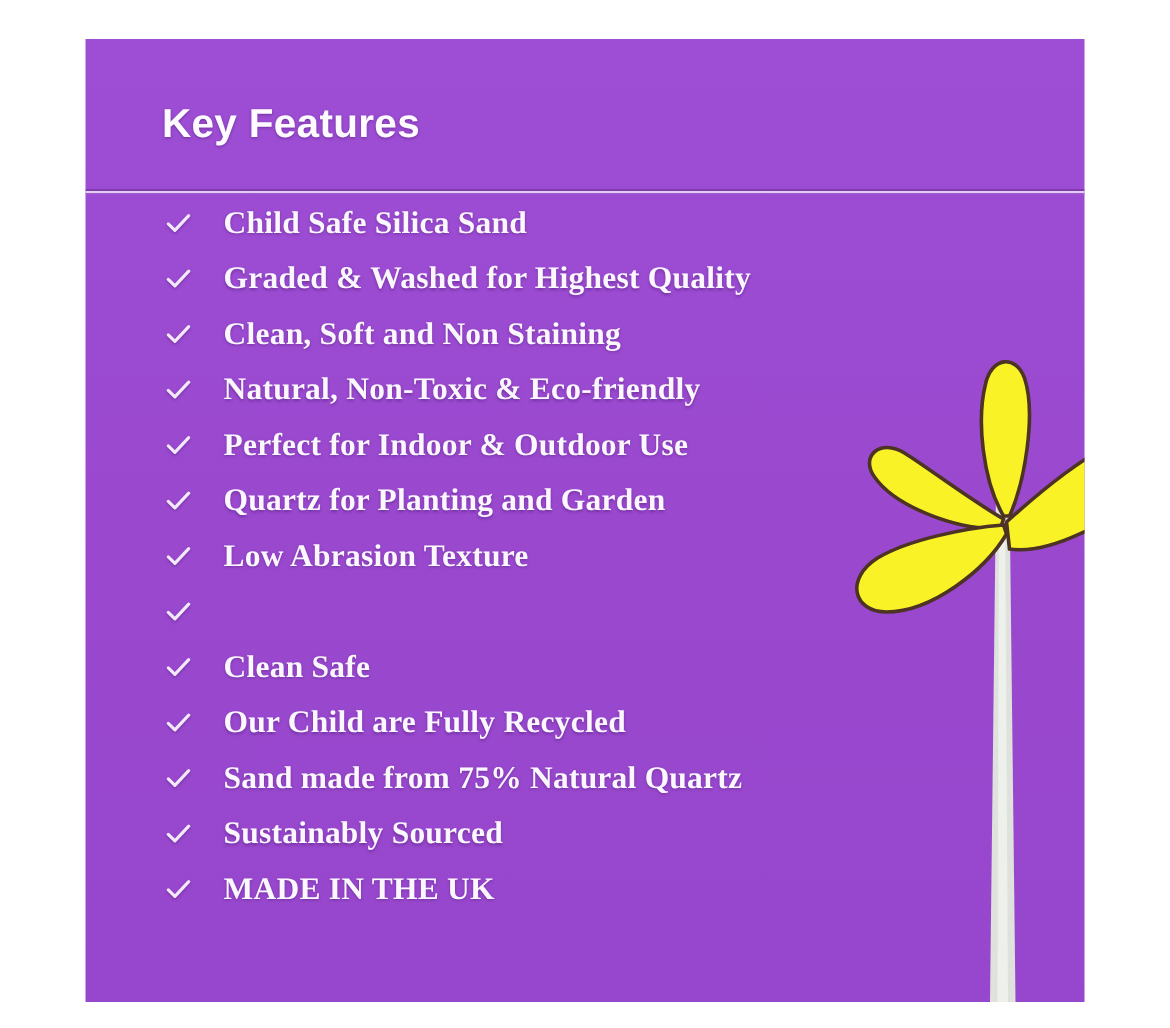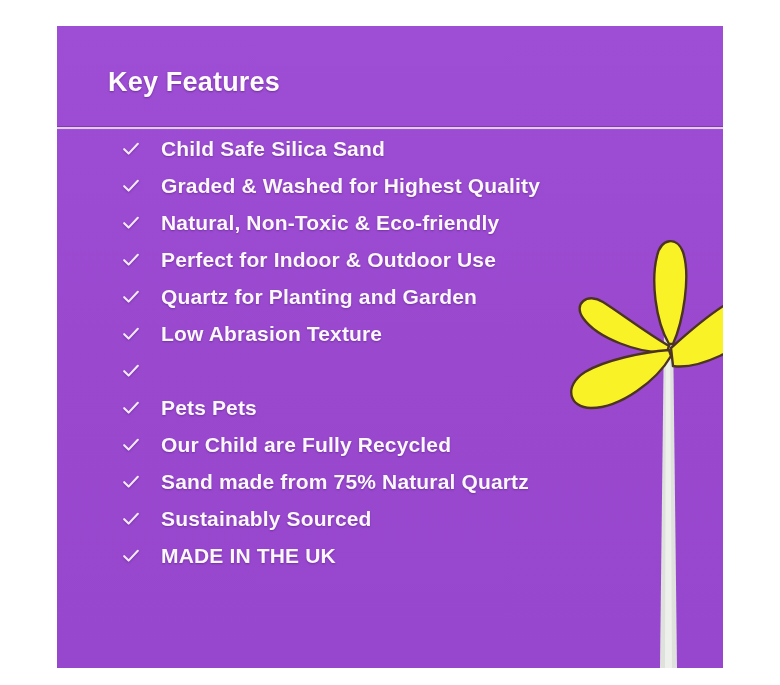--- a/index.html
+++ b/index.html
@@ -67,26 +67,27 @@
         rgba(120, 55, 160, 0.75) 28%,
         rgba(233, 215, 245, 0.92) 30%,
         rgba(233, 215, 245, 0.92) 72%,
         rgba(166, 101, 206, 0.6) 74%,
         rgba(166, 101, 206, 0.0) 100%);
   }
 
   
   #feature-list {
     position: absolute;
-    left: 16px;
+    left: 4px;
     top: 104px;
     width: 100%;
     list-style: none;
     margin: 0;
     padding: 0;
+    font-family: Liberation Serif, serif;
   }
   .feature-row {
     position: relative;
     height: 37px;
     display: flex;
     align-items: center;
     padding-left: 49px;
   }
   .check-icon {
     flex: 0 0 auto;
@@ -158,20 +159,28 @@
 
       <li class="feature-row">
         <span class="check-icon">
           <svg viewBox="0 0 18 18">
               <path d="M2.2 9.2 L6.6 13.6 L15.8 3.8"></path>
             </svg>
         </span>
         <span class="feature-label">Graded &amp; Washed for Highest Quality</span>
       </li>
 
+      <li class="feature-row">
+        <span class="check-icon">
+          <svg viewBox="0 0 18 18">
+              <path d="M2.2 9.2 L6.6 13.6 L15.8 3.8"></path>
+            </svg>
+        </span>
+        <span class="feature-label">Clean, Soft and Non Staining</span>
+      </li>
 
       <li class="feature-row">
         <span class="check-icon">
           <svg viewBox="0 0 18 18">
               <path d="M2.2 9.2 L6.6 13.6 L15.8 3.8"></path>
             </svg>
         </span>
         <span class="feature-label">Natural, Non-Toxic &amp; Eco-friendly</span>
       </li>
 
@@ -209,21 +218,21 @@
             </svg>
         </span>
       </li>
 
       <li class="feature-row">
         <span class="check-icon">
           <svg viewBox="0 0 18 18">
               <path d="M2.2 9.2 L6.6 13.6 L15.8 3.8"></path>
             </svg>
         </span>
-        <span class="feature-label">Pets Pets</span>
+        <span class="feature-label">Clean Safe</span>
       </li>
 
 
       <li class="feature-row">
         <span class="check-icon">
           <svg viewBox="0 0 18 18">
               <path d="M2.2 9.2 L6.6 13.6 L15.8 3.8"></path>
             </svg>
         </span>
         <span class="feature-label">Our Child are Fully Recycled</span>

